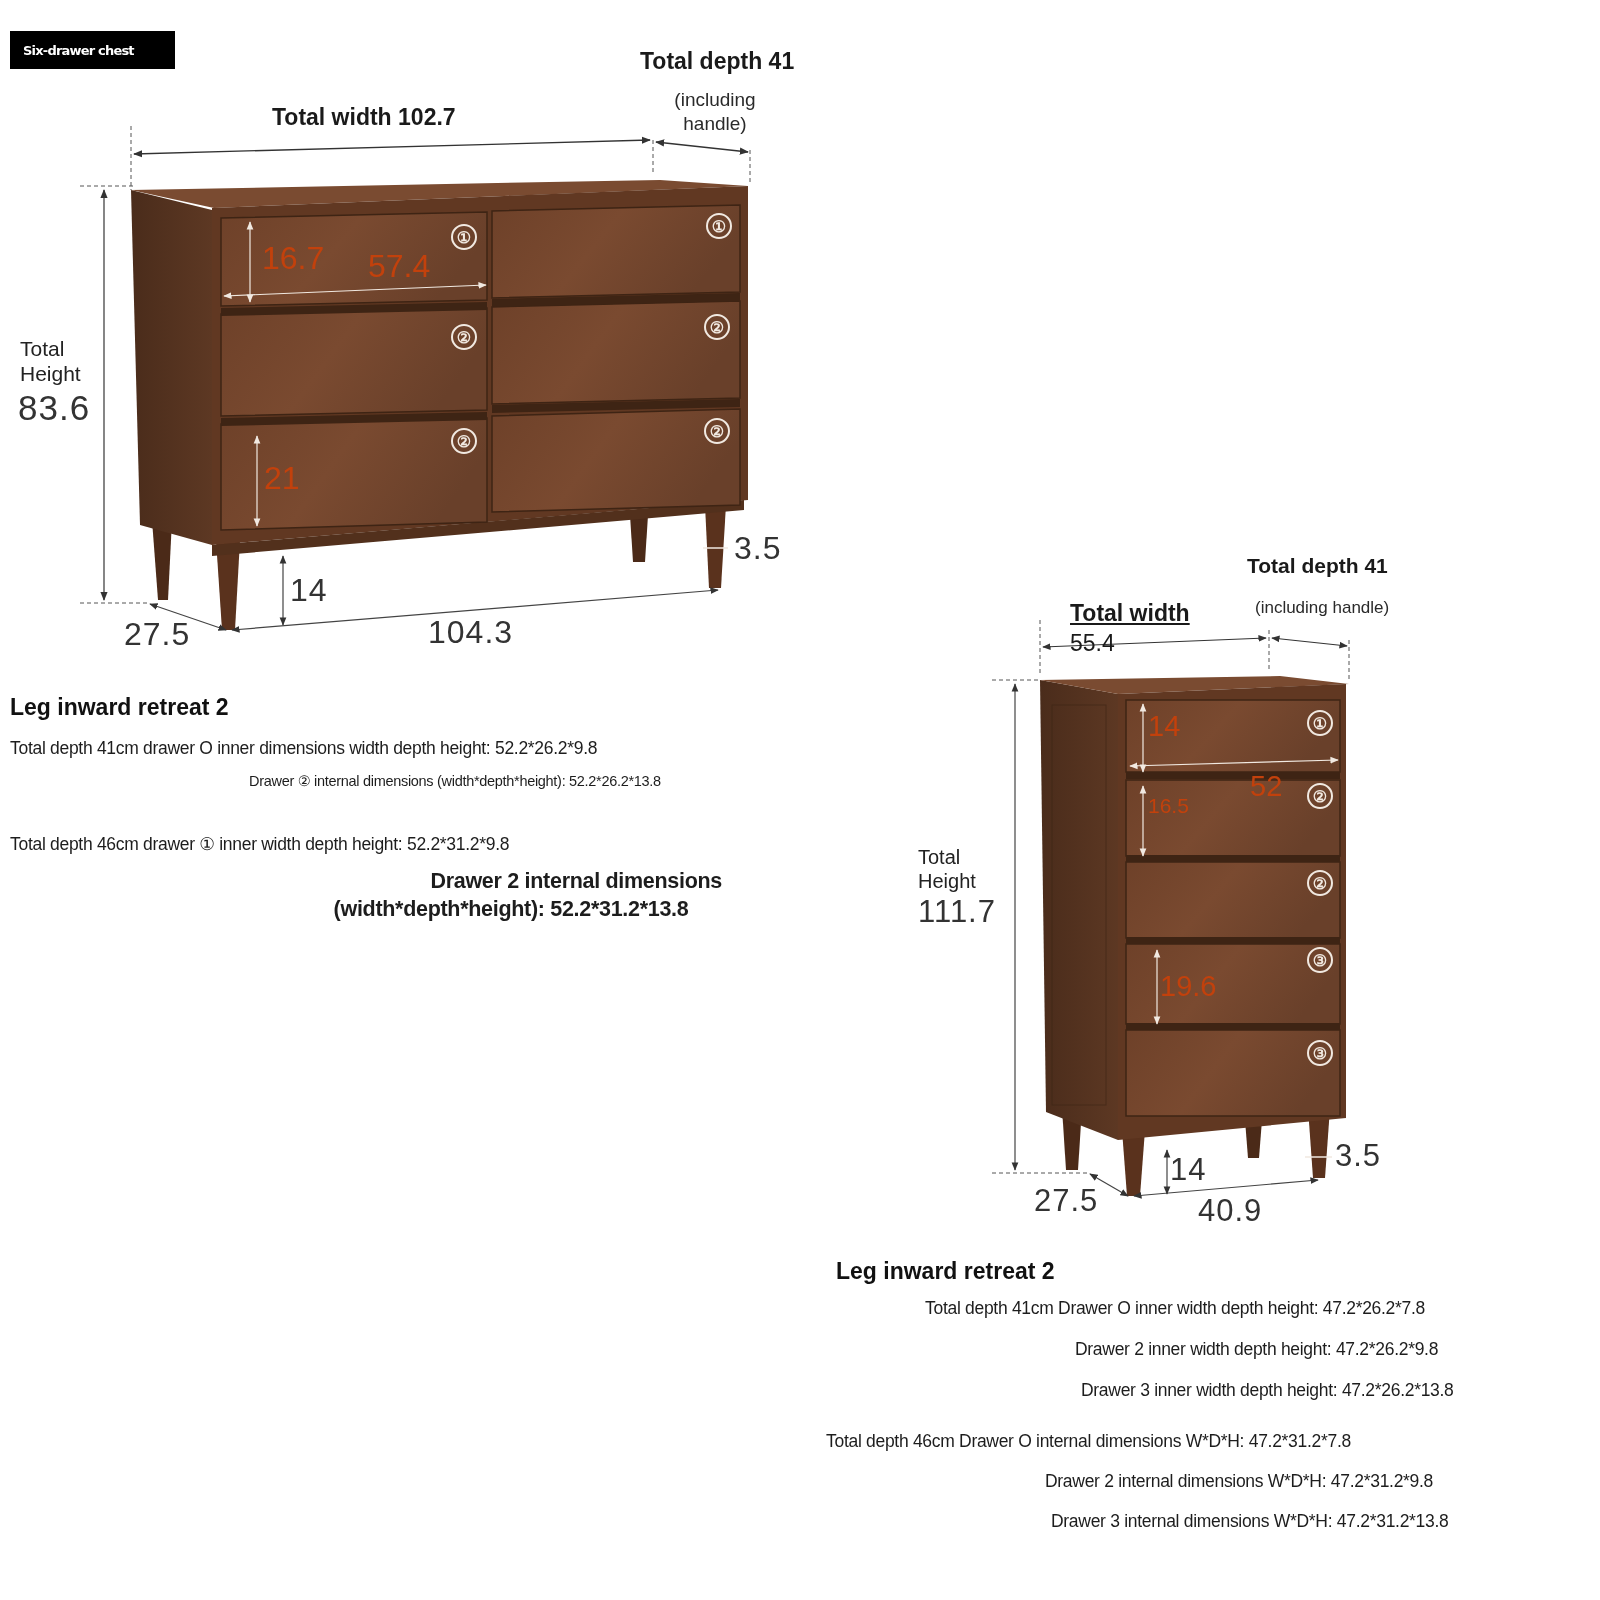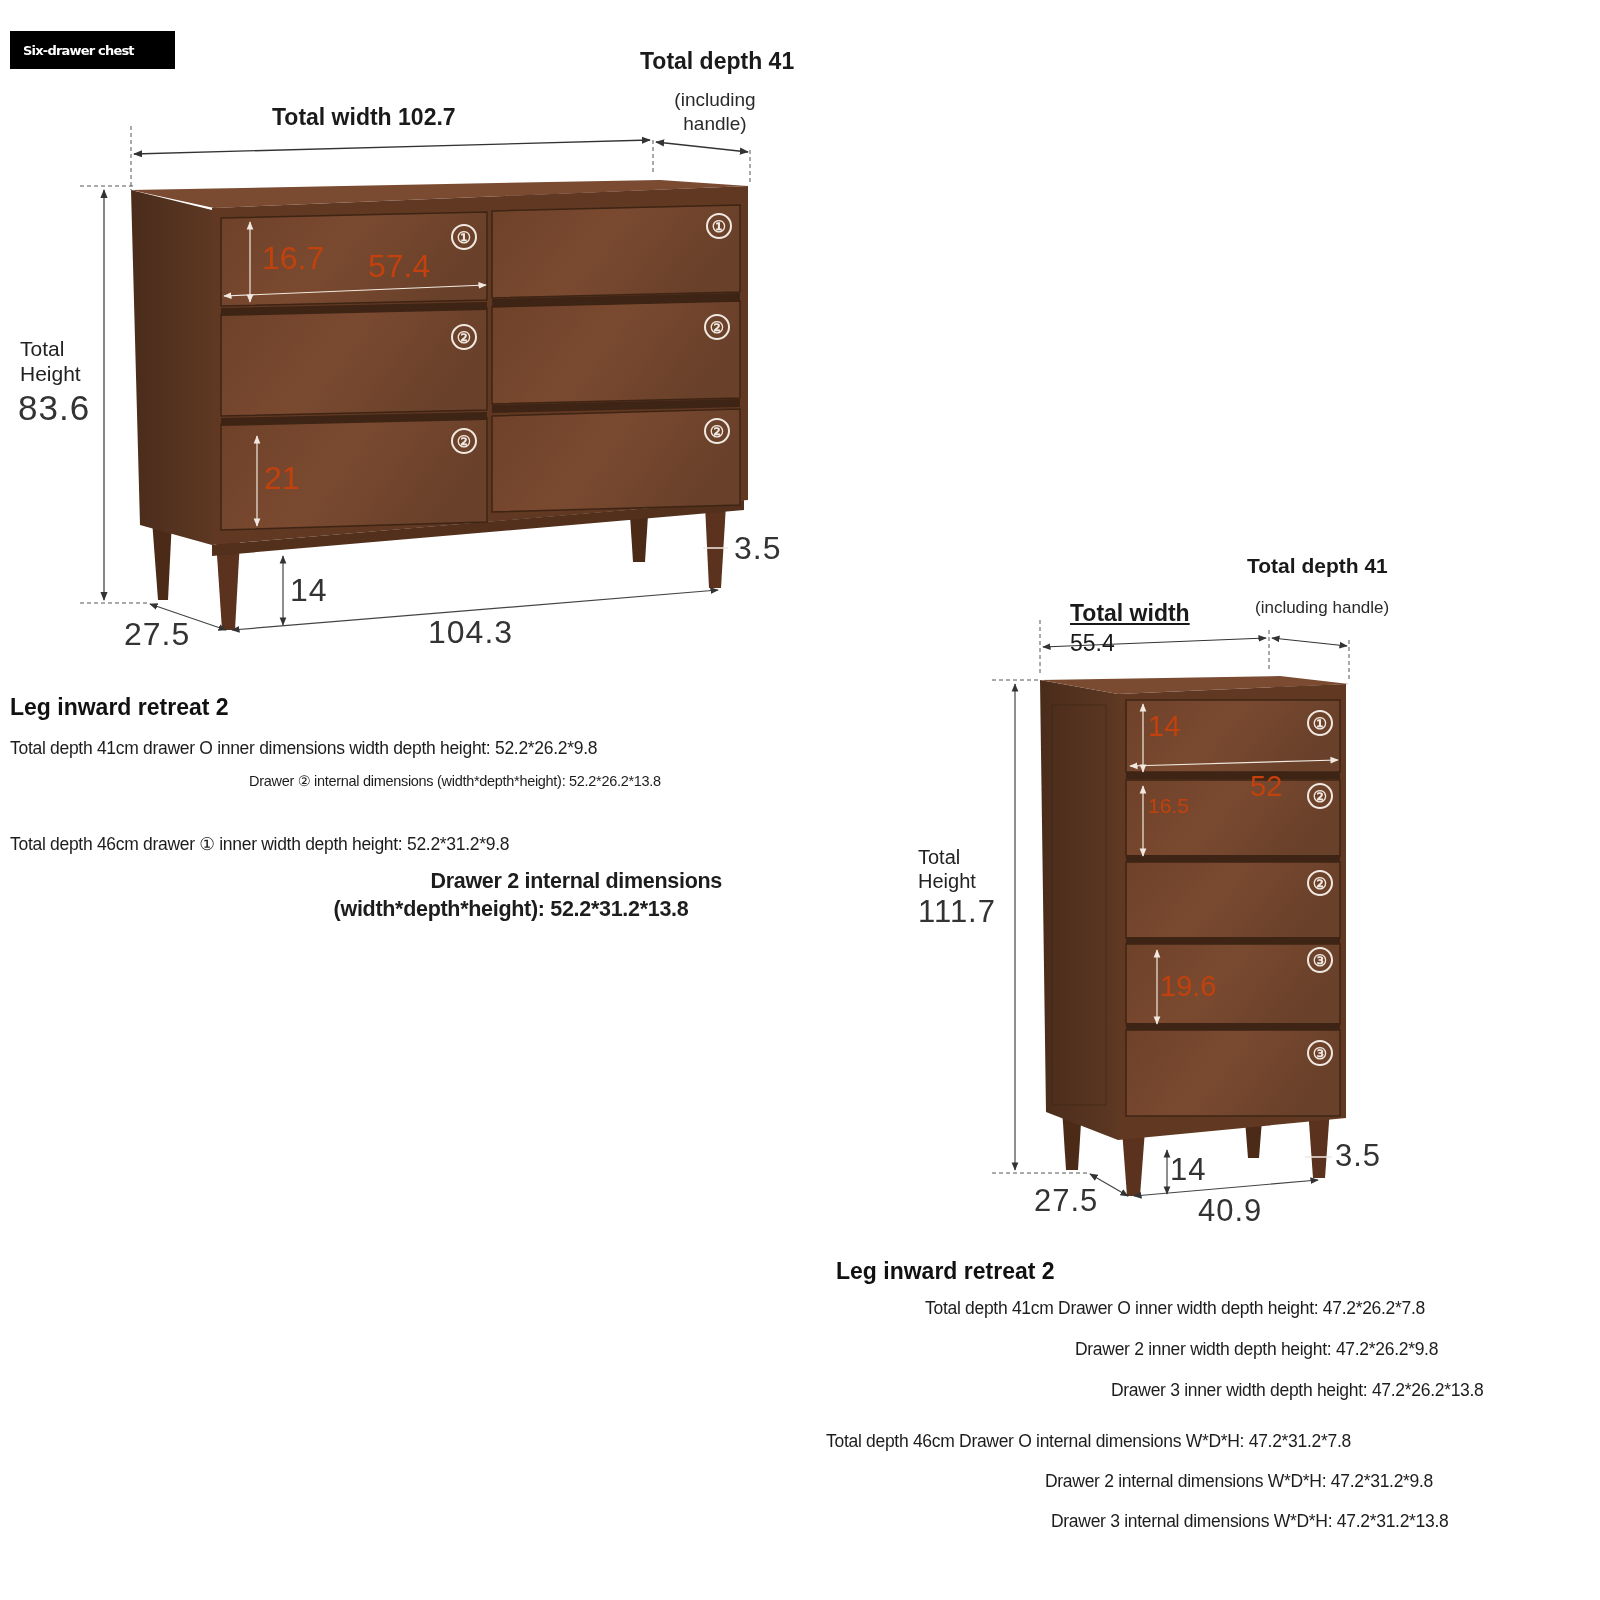--- a/index.html
+++ b/index.html
@@ -183,16 +183,16 @@
 <div class="abs badge" style="left:1307px; top:1040px;">③</div>
 
 <div class="abs dim big-num" style="left:1335px; top:1138px; font-size:31px;">3.5</div>
 <div class="abs dim big-num" style="left:1170px; top:1152px; font-size:31px;">14</div>
 <div class="abs dim big-num" style="left:1034px; top:1183px; font-size:31px;">27.5</div>
 <div class="abs dim big-num" style="left:1198px; top:1193px; font-size:31px;">40.9</div>
 
 <div class="abs dim spec-head" style="left:836px; top:1258px;">Leg inward retreat 2</div>
 <div class="abs dim spec" style="left:925px; top:1298px;">Total depth 41cm Drawer O inner width depth height: 47.2*26.2*7.8</div>
 <div class="abs dim spec" style="left:1075px; top:1339px;">Drawer 2 inner width depth height: 47.2*26.2*9.8</div>
-<div class="abs dim spec" style="left:1111px; top:1380px;text-align:right;">Drawer 3 inner width depth height: 47.2*26.2*13.8</div>
+<div class="abs dim spec" style="left:1081px; top:1380px;text-align:right;">Drawer 3 inner width depth height: 47.2*26.2*13.8</div>
 <div class="abs dim spec" style="left:826px; top:1431px;">Total depth 46cm Drawer O internal dimensions W*D*H: 47.2*31.2*7.8</div>
 <div class="abs dim spec" style="left:1045px; top:1471px;">Drawer 2 internal dimensions W*D*H: 47.2*31.2*9.8</div>
 <div class="abs dim spec" style="left:1051px; top:1511px;">Drawer 3 internal dimensions W*D*H: 47.2*31.2*13.8</div>
 
 </body></html>

